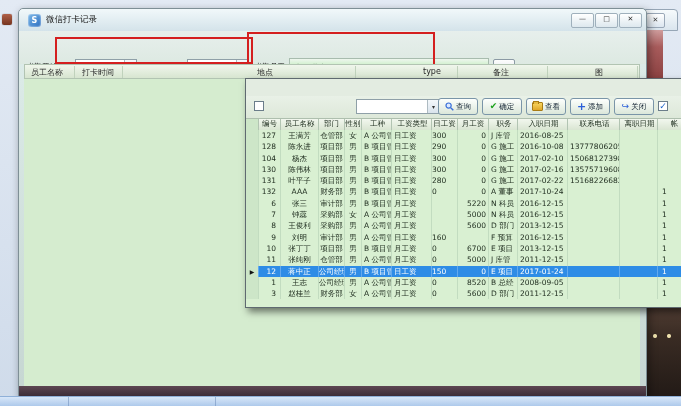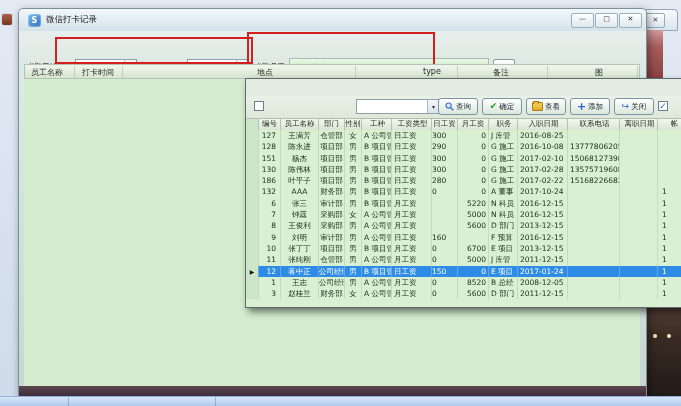--- a/index.html
+++ b/index.html
@@ -252,21 +252,21 @@
           <div class="gcell c6">290</div>
           <div class="gcell c7">0</div>
           <div class="gcell c8">G 施工</div>
           <div class="gcell c9">2016-10-08</div>
           <div class="gcell c10">13777806205</div>
           <div class="gcell c11"></div>
           <div class="gcell c12"></div>
         </div>
         <div class="grow">
           <div class="gcell gut"></div>
-          <div class="gcell c0">151</div>
+          <div class="gcell c0">104</div>
           <div class="gcell c1">杨杰</div>
           <div class="gcell c2">项目部</div>
           <div class="gcell c3">男</div>
           <div class="gcell c4">B 项目管理</div>
           <div class="gcell c5">日工资</div>
           <div class="gcell c6">300</div>
           <div class="gcell c7">0</div>
           <div class="gcell c8">G 施工</div>
           <div class="gcell c9">2017-02-10</div>
           <div class="gcell c10">15068127398</div>
@@ -277,28 +277,28 @@
           <div class="gcell gut"></div>
           <div class="gcell c0">130</div>
           <div class="gcell c1">陈伟林</div>
           <div class="gcell c2">项目部</div>
           <div class="gcell c3">男</div>
           <div class="gcell c4">B 项目管理</div>
           <div class="gcell c5">日工资</div>
           <div class="gcell c6">300</div>
           <div class="gcell c7">0</div>
           <div class="gcell c8">G 施工</div>
-          <div class="gcell c9">2017-02-28</div>
+          <div class="gcell c9">2017-02-16</div>
           <div class="gcell c10">13575719608</div>
           <div class="gcell c11"></div>
           <div class="gcell c12"></div>
         </div>
         <div class="grow">
           <div class="gcell gut"></div>
-          <div class="gcell c0">186</div>
+          <div class="gcell c0">131</div>
           <div class="gcell c1">叶平子</div>
           <div class="gcell c2">项目部</div>
           <div class="gcell c3">男</div>
           <div class="gcell c4">B 项目管理</div>
           <div class="gcell c5">日工资</div>
           <div class="gcell c6">280</div>
           <div class="gcell c7">0</div>
           <div class="gcell c8">G 施工</div>
           <div class="gcell c9">2017-02-22</div>
           <div class="gcell c10">15168226682</div>
@@ -437,21 +437,21 @@
           <div class="gcell gut"></div>
           <div class="gcell c0">1</div>
           <div class="gcell c1">王志</div>
           <div class="gcell c2">公司经理</div>
           <div class="gcell c3">男</div>
           <div class="gcell c4">A 公司管理</div>
           <div class="gcell c5">月工资</div>
           <div class="gcell c6">0</div>
           <div class="gcell c7">8520</div>
           <div class="gcell c8">B 总经</div>
-          <div class="gcell c9">2008-12-05</div>
+          <div class="gcell c9">2008-09-05</div>
           <div class="gcell c10"></div>
           <div class="gcell c11"></div>
           <div class="gcell c12">1</div>
         </div>
         <div class="grow">
           <div class="gcell gut"></div>
           <div class="gcell c0">3</div>
           <div class="gcell c1">赵桂兰</div>
           <div class="gcell c2">财务部</div>
           <div class="gcell c3">女</div>

